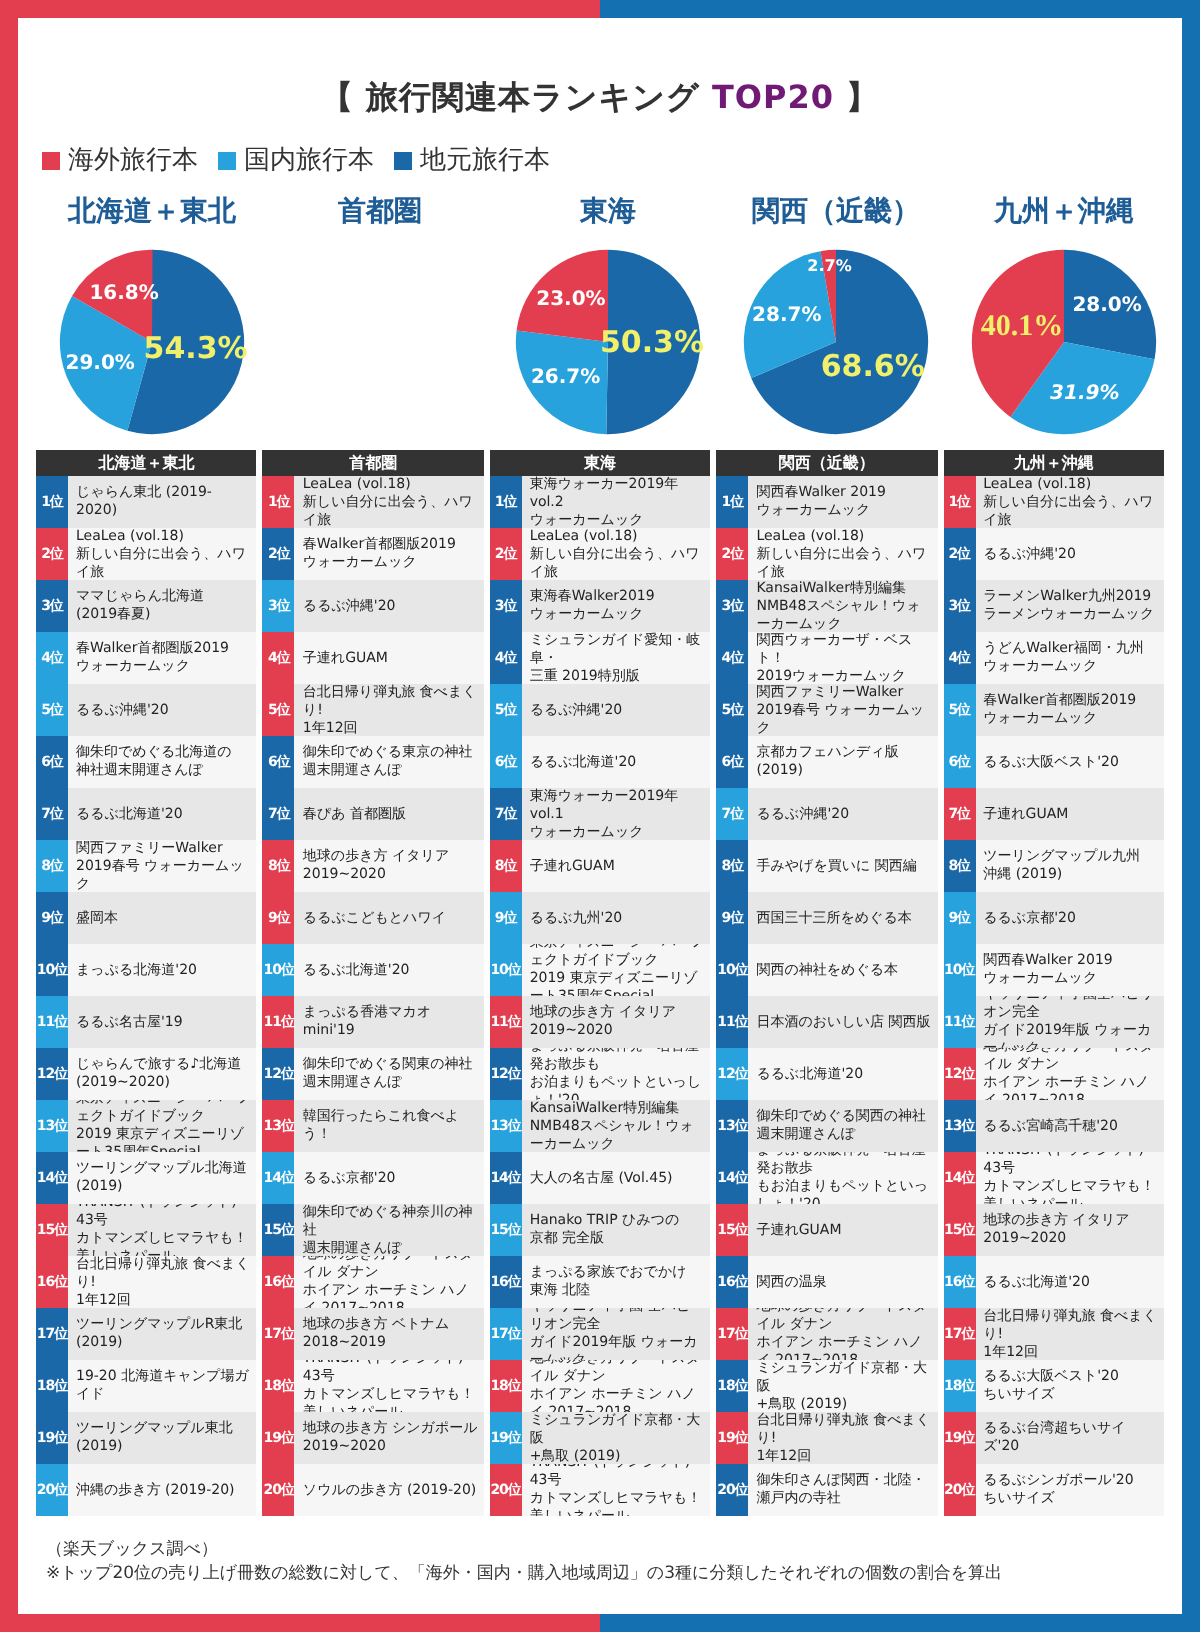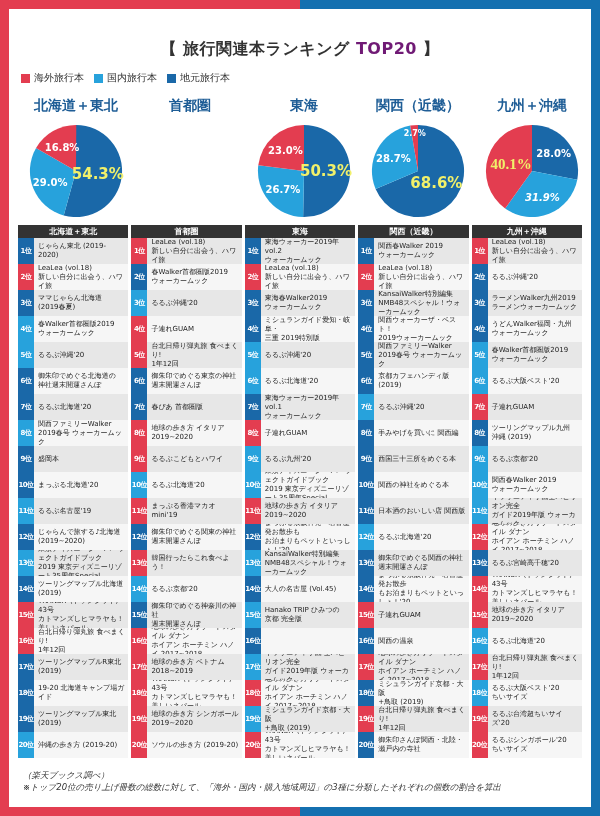--- a/index.html
+++ b/index.html
@@ -11,21 +11,21 @@
   }
   .card {
     position: absolute; left: 9px; top: 9px; width: 582px; height: 798px;
     background: #ffffff;
   }
   .title {
     position: absolute; top: 30px; left: 0; width: 100%; text-align: center;
     font-size: 16px; font-weight: bold; color: #333; letter-spacing: 0.5px;
   }
   .title .accent { color: #701a75; }
-  .legend { position: absolute; top: 62px; left: 12px; display: flex; gap: 10px; font-size: 10px; color: #333; }
+  .legend { position: absolute; top: 62px; left: 12px; display: flex; gap: 10px; font-size: 13px; color: #333; }
   .legend-item { display: flex; align-items: center; gap: 4px; }
   .swatch { width: 9px; height: 9px; display: inline-block; }
 
   .pies { position: absolute; top: 88px; left: 10px; width: 570px; display: flex; }
   .pie-block { width: 114px; display: flex; flex-direction: column; align-items: center; }
   .pie-title { font-size: 14px; font-weight: bold; color: #1e5d96; height: 22px; white-space: nowrap; }
   .pie-wrap { position: relative; width: 96px; height: 96px; margin-top: 4px; }
   .pie-wrap svg { width: 96px; height: 96px; display: block; }
   .pie-label { position: absolute; font-size: 10px; color: #fff; font-weight: bold; white-space: nowrap; transform: translate(-50%, -50%); }
   .pie-label.big { font-size: 15px; color: #f1f06a; }
@@ -43,21 +43,21 @@
     width: 16px; flex: 0 0 16px; color: #fff; font-size: 7px; font-weight: bold;
     display: flex; align-items: center; justify-content: center; white-space: nowrap; letter-spacing: -0.5px;
   }
   .badge.o { background: #e33d50; }
   .badge.d { background: #27a2dc; }
   .badge.l { background: #1a68a8; }
   .book {
     flex: 1; font-size: 7px; line-height: 9px; color: #222; padding: 0 3px 0 4px;
     display: flex; align-items: center; overflow: hidden; white-space: pre-line;
   }
-  .notes { position: absolute; top: 760px; left: 14px; font-size: 8.5px; color: #333; line-height: 12px; font-style: italic; }
+  .notes { position: absolute; top: 760px; left: 14px; font-size: 8.5px; color: #333; line-height: 12px; }
 </style>
 </head>
 <body>
 
 <div class="card">
   <div class="title">
     <span>【 旅行関連本ランキング </span><span class="accent">TOP20</span><span> 】</span>
   </div>
 
   <div class="legend">
@@ -390,20 +390,22 @@
           <div class="badge l">14位</div>
           <div class="book">大人の名古屋 (Vol.45)</div>
         </div>
         <div class="row">
           <div class="badge d">15位</div>
           <div class="book">Hanako TRIP ひみつの
 京都 完全版</div>
         </div>
         <div class="row">
           <div class="badge l">16位</div>
+          <div class="book">まっぷる家族でおでかけ
+東海 北陸</div>
         </div>
         <div class="row">
           <div class="badge d">17位</div>
           <div class="book">キッザニア甲子園 全パビリオン完全
 ガイド2019年版 ウォーカームック</div>
         </div>
         <div class="row">
           <div class="badge o">18位</div>
           <div class="book">地球の歩き方リゾートスタイル ダナン
 ホイアン ホーチミン ハノイ 2017~2018</div>

